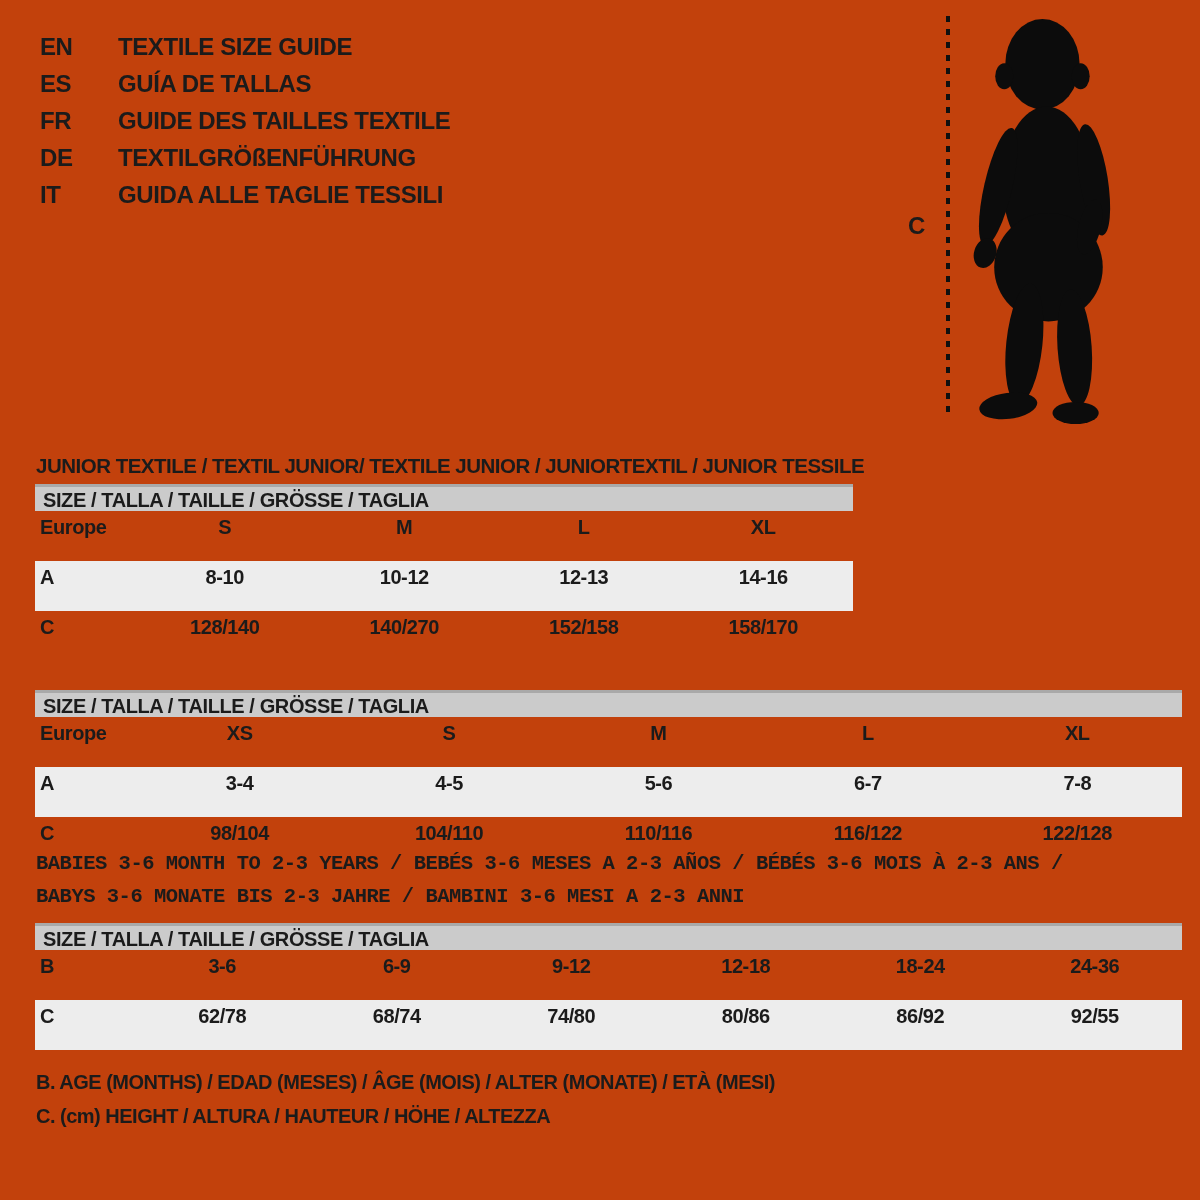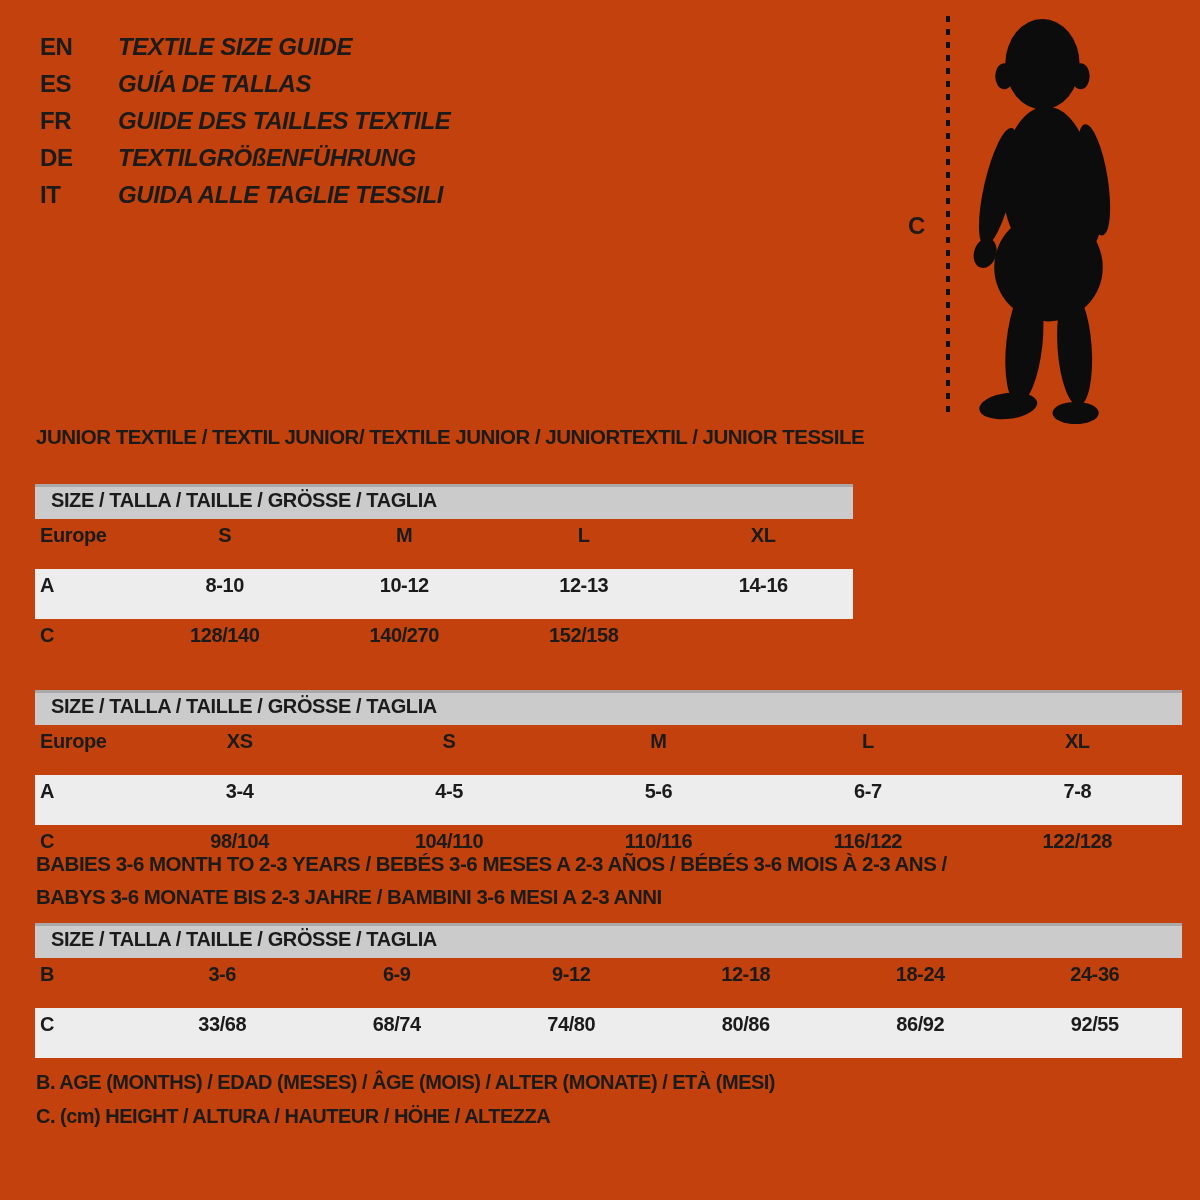--- a/index.html
+++ b/index.html
@@ -5,38 +5,38 @@
   html,body{margin:0;padding:0;background:#fff;}
   .canvas{
     position:relative;width:1200px;height:1200px;background:#c2410c;overflow:hidden;
     font-family:"Liberation Sans",sans-serif;font-weight:700;color:var(--text,#1b1b1b);
     letter-spacing:-0.4px;
   }
   
   .lang-list{position:absolute;left:40px;top:28px;}
   .lang-row{display:flex;height:37px;align-items:center;}
   .lang-code{width:78px;font-size:24px;}
-  .lang-title{font-size:24px;white-space:nowrap;font-style:italic;}
+  .lang-title{font-size:24px;white-space:nowrap;}
   
   .dashed-line{
     position:absolute;left:946px;top:16px;width:4px;height:402px;
     background:repeating-linear-gradient(to bottom,#101010 0 6px,transparent 6px 13px);
   }
   .measure-label{position:absolute;left:908px;top:212px;font-size:24px;}
   .silhouette{position:absolute;left:960px;top:14px;}
   
   .section-title{position:absolute;font-size:20.5px;white-space:nowrap;letter-spacing:-0.5px;}
   .subscript{font-size:0.62em;vertical-align:-4px;letter-spacing:-0.3px;}
-  .two-line{line-height:33px;}
+  .two-line{line-height:33px;font-family:Liberation Mono, monospace;}
   
   .table{position:absolute;left:35px;}
   .t-header{
-    height:35px;line-height:27px;background:var(--header_bg,#cbcbcb);
+    height:27px;line-height:27px;background:var(--header_bg,#cbcbcb);
     border-top:3px solid var(--header_border,#a9a9a9);
-    padding-left:16px;font-size:20px;box-sizing:border-box;
+    padding-left:8px;font-size:20px;box-sizing:border-box;
   }
   .t-row{display:grid;height:50px;line-height:33px;font-size:20px;}
   .cols4{grid-template-columns:100px repeat(4,1fr);}
   .cols5{grid-template-columns:100px repeat(5,1fr);}
   .cols6{grid-template-columns:100px repeat(6,1fr);}
   .t-label{padding-left:5px;}
   .t-cell{text-align:center;}
   .striped{background:var(--stripe_bg,#ededed);}
   .w-junior{width:818px;}
   .w-full{width:1147px;}
@@ -83,21 +83,21 @@
     <ellipse cx="36" cy="172" rx="14" ry="60" transform="rotate(13 36 172)"></ellipse>
     <ellipse cx="23" cy="238" rx="11" ry="15" transform="rotate(18 23 238)"></ellipse>
     <ellipse cx="131" cy="165" rx="14" ry="56" transform="rotate(-9 131 165)"></ellipse>
     <ellipse cx="127" cy="212" rx="11" ry="28" transform="rotate(14 127 212)"></ellipse>
     <ellipse cx="62" cy="328" rx="18" ry="60" transform="rotate(6 62 328)"></ellipse>
     <ellipse cx="112" cy="332" rx="17" ry="58" transform="rotate(-4 112 332)"></ellipse>
     <ellipse cx="46" cy="390" rx="29" ry="13" transform="rotate(-7 46 390)"></ellipse>
     <ellipse cx="113" cy="397" rx="23" ry="11"></ellipse>
   </svg>
 
-  <div class="section-title" style="left:36px;top:425px;text-align:right;">JUNIOR TEXTILE / TEXTIL JUNIOR/ TEXTILE JUNIOR / JUNIORTEXTIL / JUNIOR TESSILE</div>
+  <div class="section-title" style="left:36px;top:454px;text-align:right;">JUNIOR TEXTILE / TEXTIL JUNIOR/ TEXTILE JUNIOR / JUNIORTEXTIL / JUNIOR TESSILE</div>
   <div class="table w-junior" style="top:484px;">
     <div class="t-header">SIZE / TALLA / TAILLE / GRÖSSE / TAGLIA</div>
     <div class="t-row cols4">
       <span class="t-label">Europe</span>
       <span class="t-cell">S</span>
       <span class="t-cell">M</span>
       <span class="t-cell">L</span>
       <span class="t-cell">XL</span>
     </div>
     <div class="t-row cols4 striped">
@@ -105,20 +105,21 @@
       <span class="t-cell">8-10</span>
       <span class="t-cell">10-12</span>
       <span class="t-cell">12-13</span>
       <span class="t-cell">14-16</span>
     </div>
     <div class="t-row cols4">
       <span class="t-label">C</span>
       <span class="t-cell">128/140</span>
       <span class="t-cell">140/270</span>
       <span class="t-cell">152/158</span>
+      <span class="t-cell">158/170</span>
     </div>
   </div>
 
   <div class="table w-full" style="top:690px;">
     <div class="t-header">SIZE / TALLA / TAILLE / GRÖSSE / TAGLIA</div>
     <div class="t-row cols5">
       <span class="t-label">Europe</span>
       <span class="t-cell">XS</span>
       <span class="t-cell">S</span>
       <span class="t-cell">M</span>
@@ -153,21 +154,21 @@
       <span class="t-label">B</span>
       <span class="t-cell">3-6</span>
       <span class="t-cell">6-9</span>
       <span class="t-cell">9-12</span>
       <span class="t-cell">12-18</span>
       <span class="t-cell">18-24</span>
       <span class="t-cell">24-36</span>
     </div>
     <div class="t-row cols6 striped">
       <span class="t-label">C</span>
-      <span class="t-cell">33/68</span>
+      <span class="t-cell">62/78</span>
       <span class="t-cell">68/74</span>
       <span class="t-cell">74/80</span>
       <span class="t-cell">80/86</span>
       <span class="t-cell">86/92</span>
       <span class="t-cell">92/55</span>
     </div>
   </div>
 
   <div class="legend">
     <div class="legend-line">B. AGE (MONTHS) / EDAD (MESES) / ÂGE (MOIS) / ALTER (MONATE) / ETÀ (MESI)</div>

